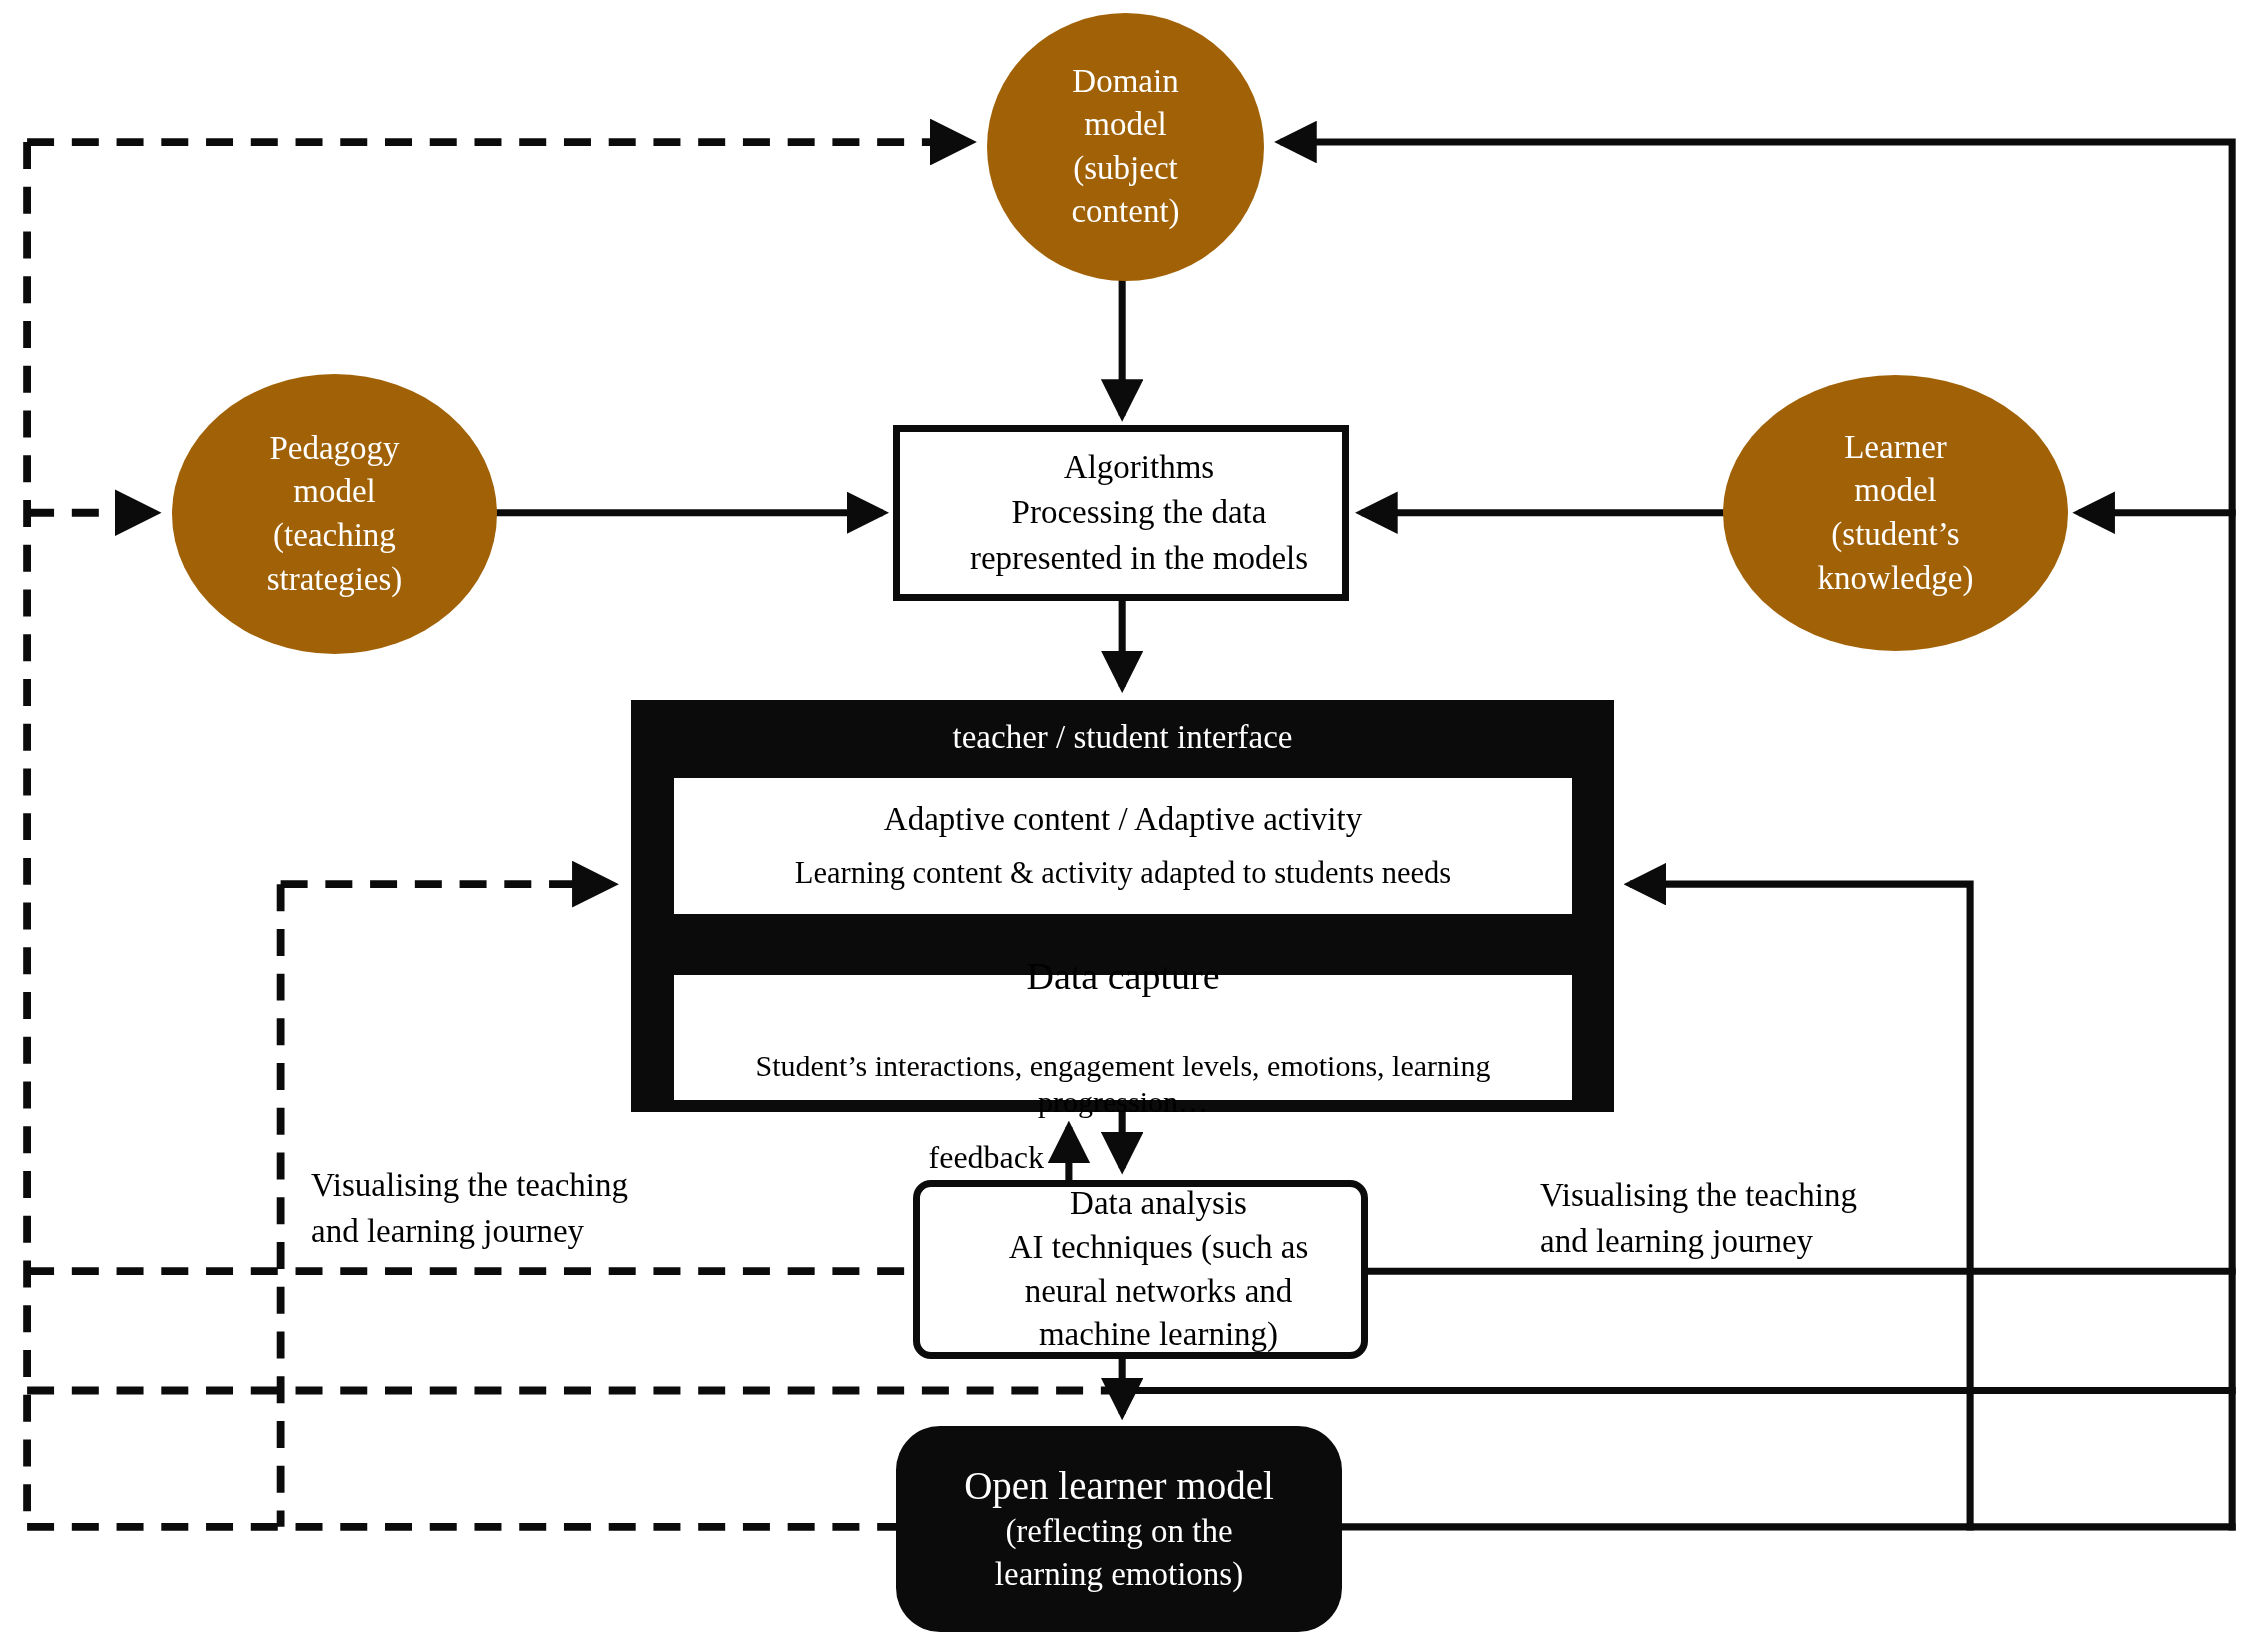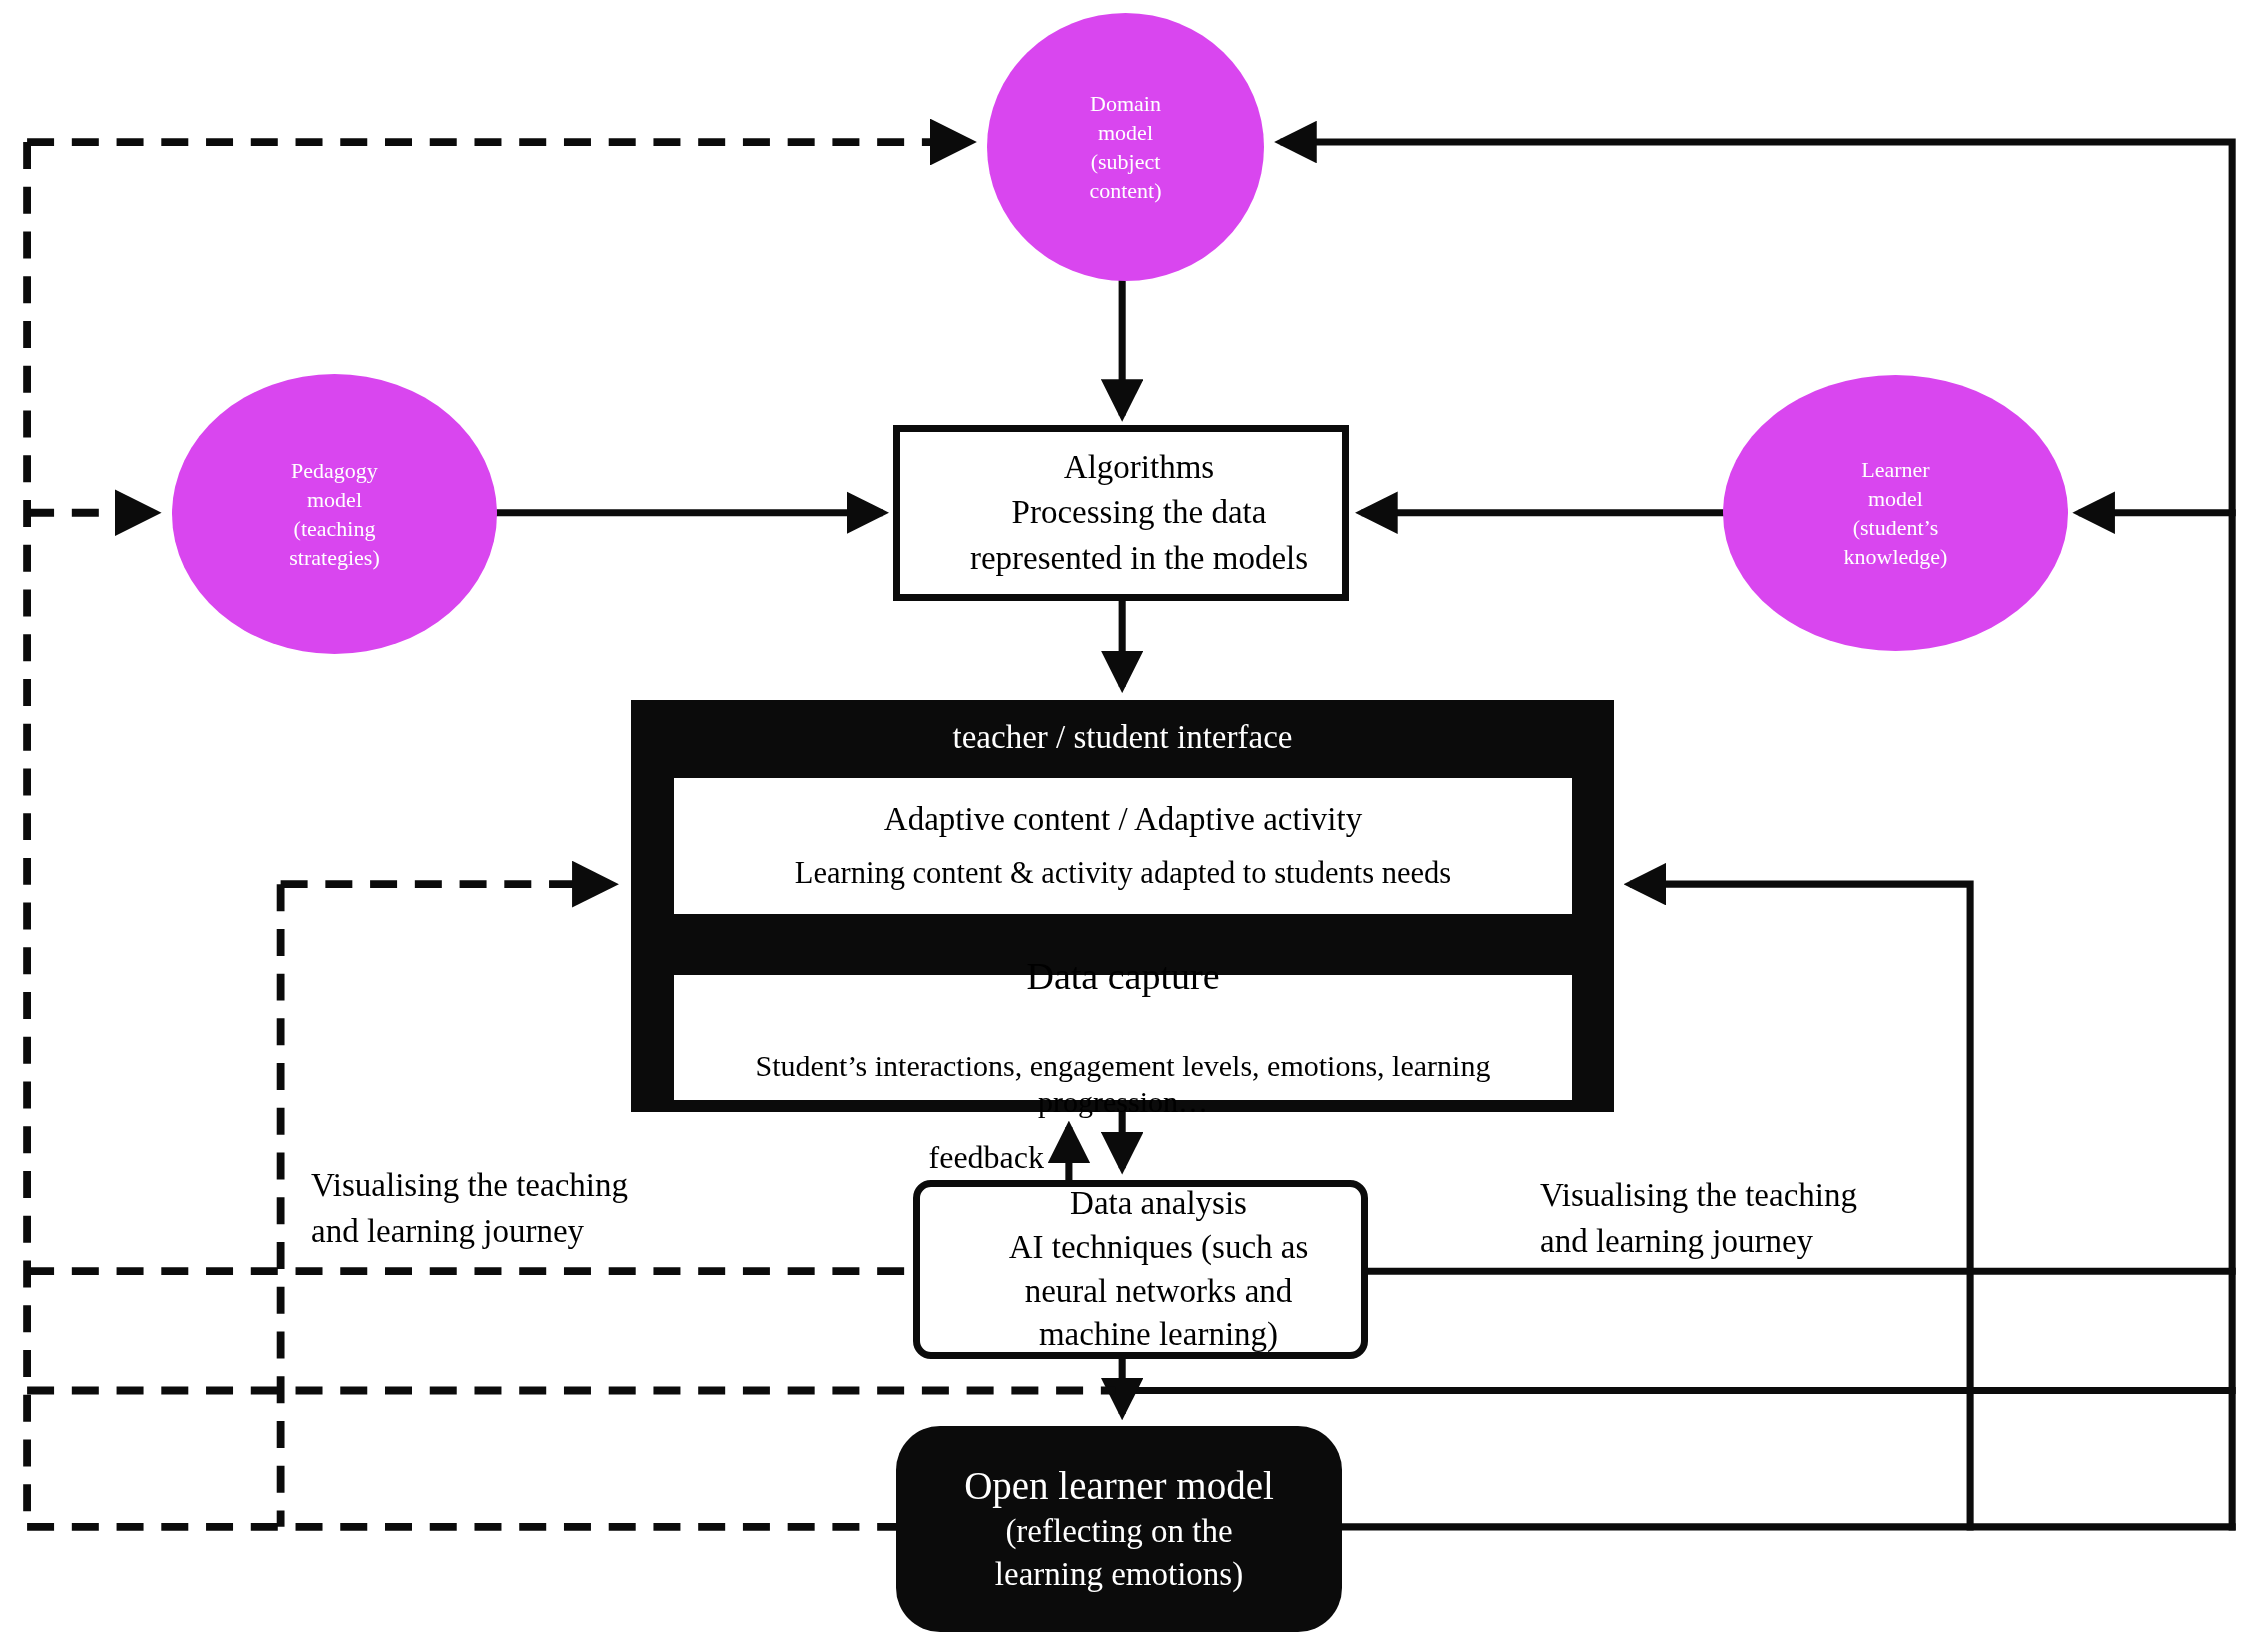--- a/index.html
+++ b/index.html
@@ -7,22 +7,22 @@
     position:relative;
     width:2250px;height:1649px;
     background:#ffffff;
     font-family:"Liberation Serif","DejaVu Serif",serif;
     color:#000000;
     overflow:hidden;
   }
   #connectors{position:absolute;left:0;top:0;width:2250px;height:1649px;}
   .node{position:absolute;display:flex;align-items:center;justify-content:center;text-align:center;box-sizing:border-box;}
   .ellipse{
-    background:#d946ef;border-radius:50%;color:#ffffff;
-    font-size:22px;line-height:1.32;
+    background:#a16207;border-radius:50%;color:#ffffff;
+    font-size:33px;line-height:1.32;
   }
   .ml{white-space:pre-line;}
   .rect-box{
     background:#ffffff;border:7.8px solid #0b0b0b;
     font-size:33px;line-height:1.38;padding-left:36px;
   }
   #interface-container{
     position:absolute;left:631px;top:700px;width:983px;height:412px;
     background:#0b0b0b;box-sizing:border-box;
   }

